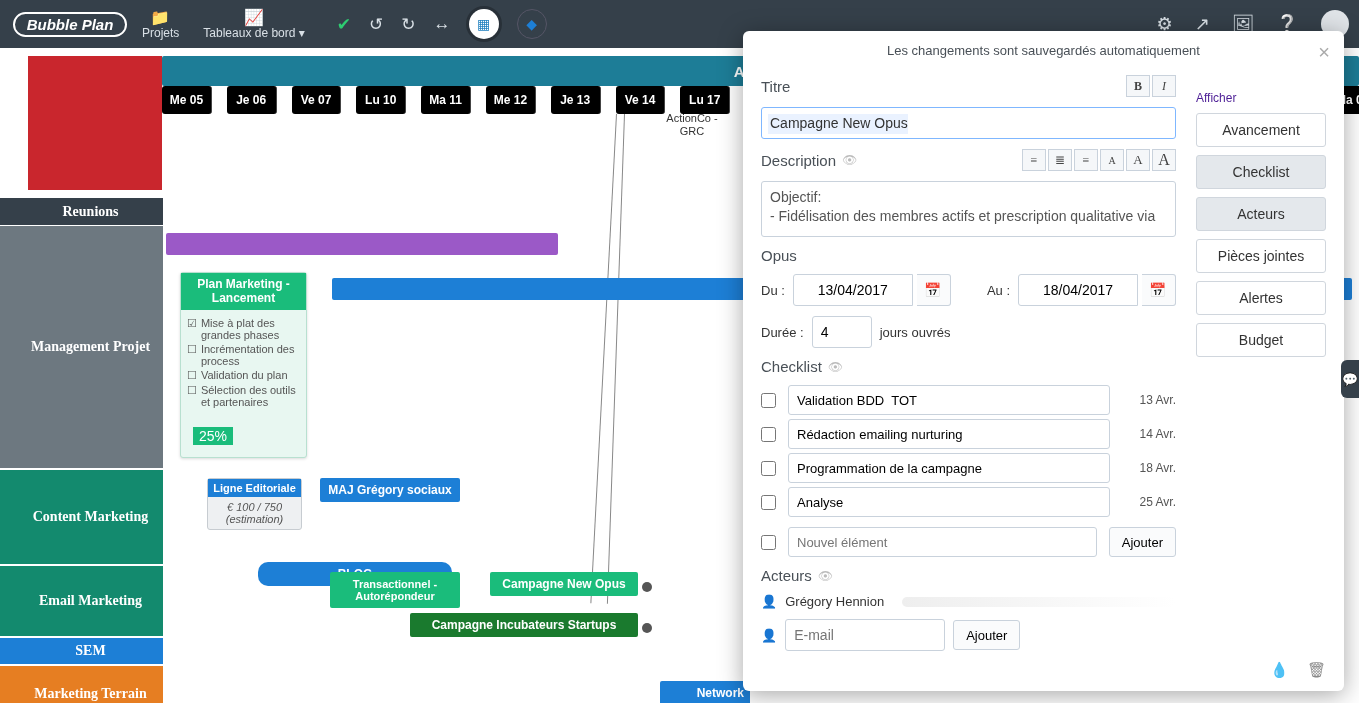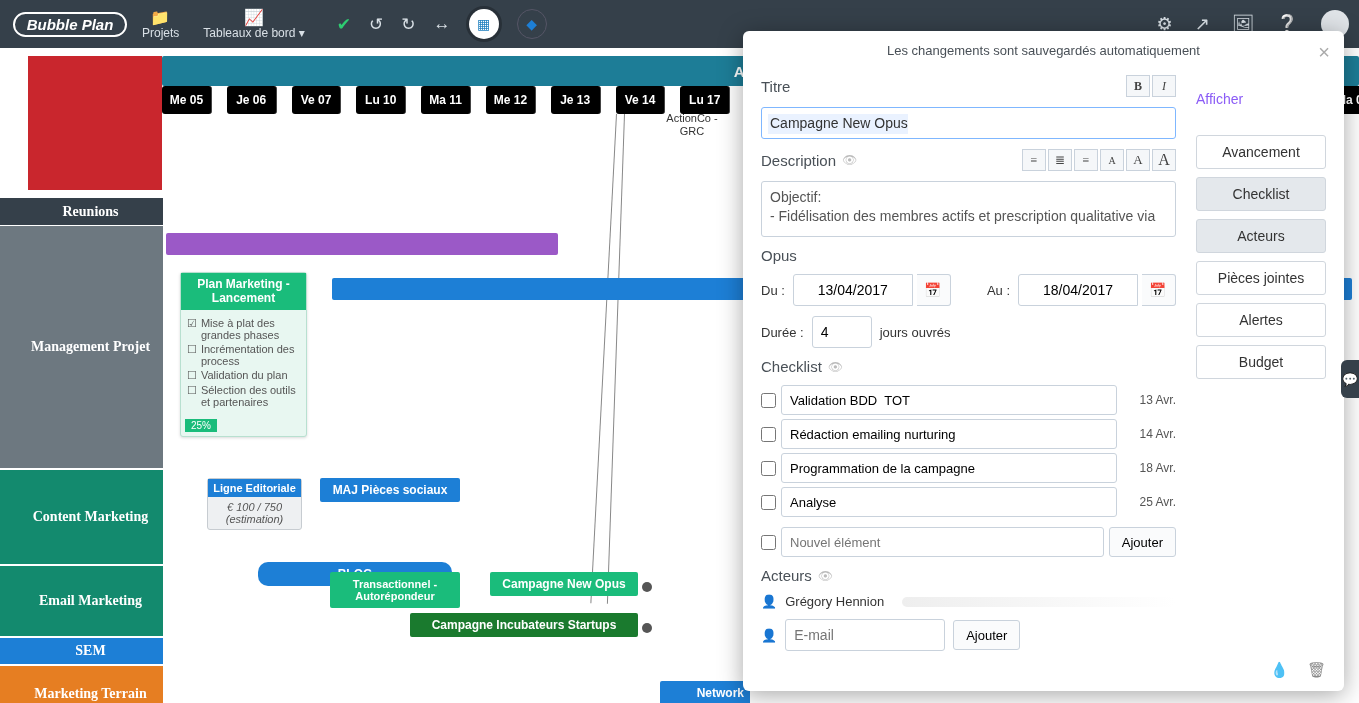--- a/index.html
+++ b/index.html
@@ -26,21 +26,21 @@
 .group-label { position:absolute; left:18px; width:145px; color:#fff; font-weight:bold; font-size:14px; display:flex; align-items:center; justify-content:center;font-family:Liberation Serif, serif; }
 .band { position:absolute; left:0; width:18px; background:#666; }
 
 .task { position:absolute; height:24px; border-radius:2px; color:#fff; font-size:12px; font-weight:bold; display:flex; align-items:center; justify-content:center; padding:0 6px; overflow:hidden; white-space:nowrap; }
 .milestone-text { position:absolute; font-size:11px; color:#333; text-align:center; line-height:1.2; }
 
 .card-plan { position:absolute; left:180px; top:224px; width:127px; background:#e8f7f1; border:1px solid #b8e0d0; border-radius:3px; font-size:11px; box-shadow:0 1px 3px rgba(0,0,0,.15); }
 .card-plan .hdr { background:#1abc7b; color:#fff; text-align:center; padding:4px 2px; font-weight:bold; font-size:12px; line-height:1.2; }
 .card-plan .body { padding:5px 6px; color:#555; }
 .card-plan .chk { display:flex; gap:4px; align-items:flex-start; margin:2px 0; }
-.card-plan .pct { background:#1abc7b; color:#fff; font-size:10px; display:inline-block; padding:1px 6px; margin:4px; }
+.card-plan .pct { background:#1abc7b; color:#fff; font-size:14px; display:inline-block; padding:1px 6px; margin:12px; }
 
 .tag-blue { background:#1d7fd6; }
 .tag-green { background:#1abc7b; }
 .tag-darkgreen { background:#1a7a2e; }
 .bar-purple { background:#9b59c7; height:18px; }
 .bar-blue { background:#1d7fd6; height:20px; }
 
 .ligne-card { position:absolute; left:207px; top:450px; width:95px; background:#eef0f2; border:1px solid #c7ccd1; border-radius:3px; font-size:11px; text-align:center; }
 .ligne-card .h { background:#1d7fd6; color:#fff; padding:3px; font-weight:bold; }
 .ligne-card .b { padding:4px; color:#555;font-style:italic; }
@@ -57,29 +57,29 @@
 .inp.title-inp { border:1px solid #7fb7ff; background:#fff; color:#1d7fd6; font-style:normal; }
 .inp.title-inp::selection { background:#bcd9ff; }
 textarea.inp { height:56px; padding:6px 8px; resize:none; font-family:inherit; color:#555; line-height:1.35; }
 .row-flex { display:flex; align-items:center; gap:8px; }
 .date-grp { display:flex; align-items:center; gap:4px; }
 .date-grp .cal { height:32px; width:34px; border:1px solid #c9d2dc; border-left:none; display:flex; align-items:center; justify-content:center; background:#fafbfc; color:#555; font-size:14px; border-radius:0 3px 3px 0; }
 .date-grp .inp { border-radius:3px 0 0 3px; width:120px;text-align:center; }
 .tool-icons { display:flex; gap:2px; margin-left:auto; }
 .ti { width:24px; height:22px; border:1px solid #c9d2dc; background:#f5f7f9; display:flex; align-items:center; justify-content:center; font-size:12px; color:#444; font-family:Georgia,serif; }
 
-.check-row { display:flex; align-items:center; gap:5px; }
+.check-row { display:flex; align-items:center; gap:12px; }
 .check-row input[type=checkbox] { width:15px; height:15px; }
 .check-row .inp { flex:1; height:30px; font-size:13px; }
 .check-row .date { width:54px; font-size:12px; color:#555; text-align:right; }
 .btn { height:30px; padding:0 12px; border:1px solid #c9d2dc; background:#fafbfc; border-radius:3px; font-size:13px; cursor:pointer; }
 
 .side-btn { height:34px; border:1px solid #d0d6dd; border-radius:3px; background:#fff; font-size:14px; color:#333; cursor:pointer; }
 .side-btn.active { background:#e4e8ec; }
-.side-title { font-size:14px; color:#8b5cf6; margin-bottom:20px; }
+.side-title { font-size:12px; color:#4c1d95; margin-bottom:0; }
 
 .foot { position:absolute; bottom:12px; right:18px; display:flex; gap:18px; color:#888; font-size:15px; }
 .drop-teal { color:#16a085; }
 
 .link-line { position:absolute; background:#888; width:1px; }
 
 .red-block { position:absolute; left:28px; top:8px; width:134px; height:134px; background:#c9262d; z-index:1; }
 
 .chat-tab { position:absolute; right:0; top:360px; width:18px; height:38px; background:#35404a; border-radius:6px 0 0 6px; color:#fff; display:flex; align-items:center; justify-content:center; }
 </style>
@@ -199,21 +199,21 @@
           <span>Sélection des outils et partenaires</span>
         </div>
       </div>
     <span class="pct">25%</span>
   </div>
 
   <div class="ligne-card" style="top:430px;">
     <div class="h">Ligne Editoriale</div>
     <div class="b">€  100 / 750 (estimation)</div>
   </div>
-  <div class="task tag-blue" style="left:320px; top:430px; width:140px;">MAJ Pièces sociaux</div>
+  <div class="task tag-blue" style="left:320px; top:430px; width:140px;">MAJ Grégory sociaux</div>
   <div class="task tag-blue" style="left:258px; top:514px; width:194px;border-radius:10px;">BLOG</div>
 
   <div class="task tag-green" style="left:330px; top:524px; width:130px; height:36px; flex-direction:column; font-size:11px; font-weight:bold;">
     <span>Transactionnel -</span>
       <span>Autorépondeur</span>
   </div>
   <div class="task tag-green" style="left:490px; top:524px; width:148px;">Campagne New Opus</div>
   <div class="task tag-darkgreen" style="left:410px; top:565px; width:228px;">Campagne Incubateurs Startups</div>
   <span style="position:absolute; left:642px; top:534px; width:10px; height:10px; background:#555; border-radius:50%;"></span>
   <span style="position:absolute; left:642px; top:575px; width:10px; height:10px; background:#555; border-radius:50%;"></span>

